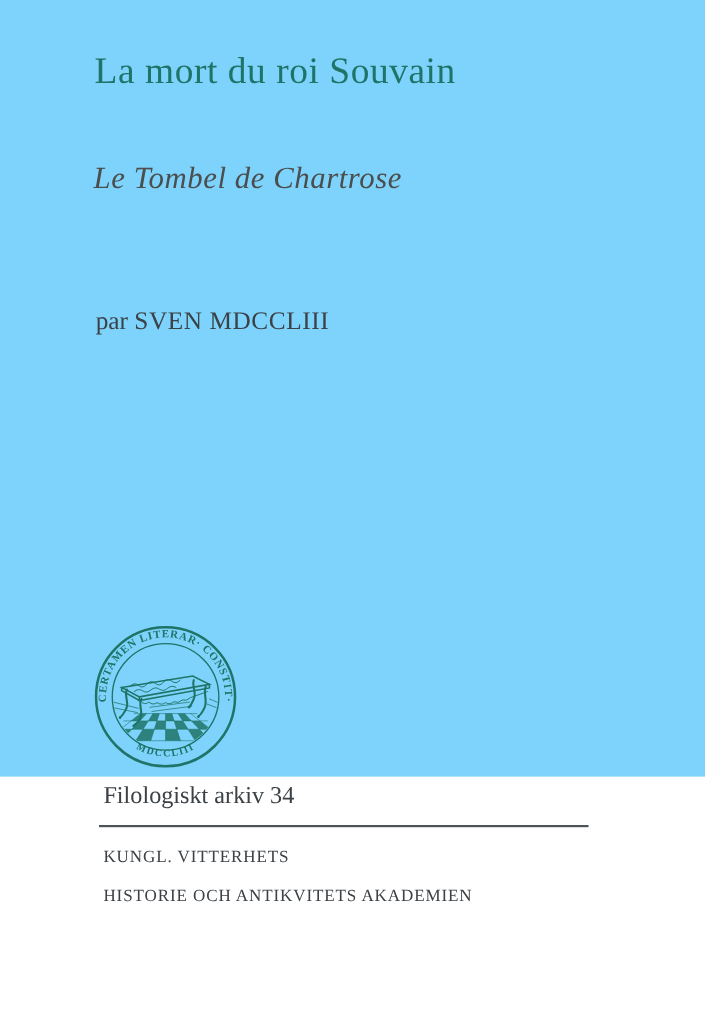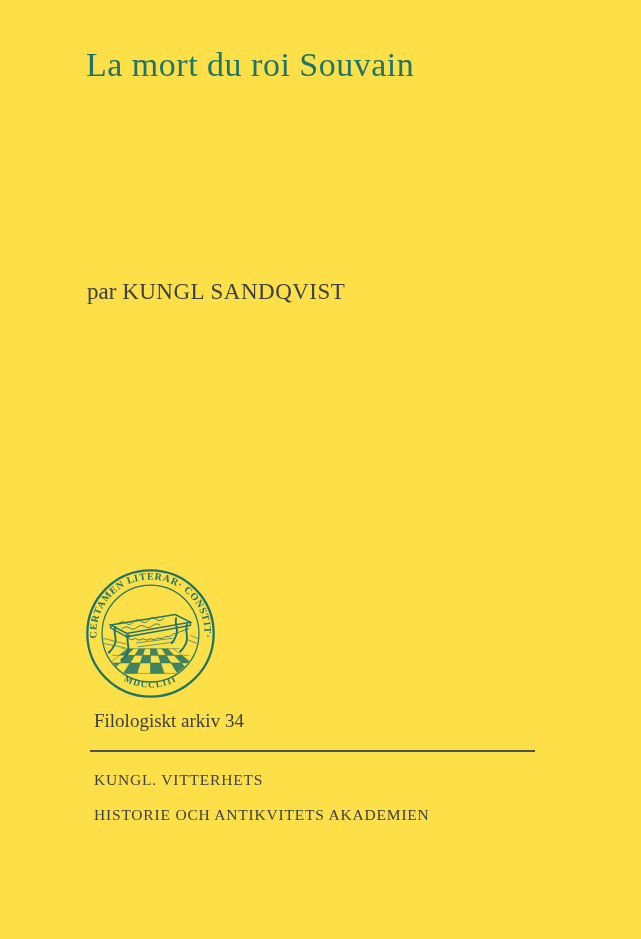--- a/index.html
+++ b/index.html
@@ -1,21 +1,21 @@
 <!DOCTYPE html>
 <html><head>
 <meta charset="utf-8">
 <style>
   html, body { margin: 0; padding: 0; }
   body { width: 641px; height: 939px; overflow: hidden; }
   .cover {
     position: relative;
     width: 641px;
-    height: 939px;
-    background: #fde047;
+    height: 706px;
+    background: #7dd3fc;
     font-family: "Liberation Serif", serif;
   }
   .abs { position: absolute; margin: 0; white-space: nowrap; }
 
   .book-title {
     left: 86px; top: 46px;
     font-size: 34px; font-weight: 400;
     color: #1f7467;
     letter-spacing: 0.5px;
   }
@@ -42,21 +42,21 @@
     color: #3c4146;
   }
   .author-line .author-name { letter-spacing: 0.5px; }
   .seal-figure {
     left: 84px; top: 567px;
     width: 133px; height: 133px;
   }
   .seal-figure svg { display: block; width: 100%; height: 100%; }
   .series-title {
     left: 94px; top: 710px;
-    font-size: 19px;
+    font-size: 22px;
     color: #3c4146;
   }
   .divider-rule {
     left: 90px; top: 750px;
     width: 445px; height: 2px;
     background: #4d5357;
     border: none;
   }
   .publisher-line {
     font-size: 15.5px;
@@ -67,23 +67,24 @@
   .publisher-line.l2 { left: 94px; top: 806px; }
 </style>
 </head>
 <body>
 
 <div class="cover">
 
   <h1 class="abs book-title">La mort du roi Souvain</h1>
 
 
+  <p class="abs work-title">Le Tombel de Chartrose</p>
 
 
-  <p class="abs author-line"><span>par </span><span class="author-name">KUNGL SANDQVIST</span></p>
+  <p class="abs author-line"><span>par </span><span class="author-name">SVEN MDCCLIII</span></p>
 
   <figure class="abs seal-figure">
     <svg viewBox="0 0 140 140" fill="none" stroke="#1f7467" stroke-width="1.4" stroke-linecap="round">
       <defs>
         <clipPath id="sealclip">
             <circle cx="70" cy="70" r="50"></circle>
           </clipPath>
         <path id="arcTop" d="M 16.4 89.5 A 57 57 0 1 1 123.6 89.5"></path>
         <path id="arcBottom" d="M 37.3 116.7 A 57 57 0 0 0 102.7 116.7"></path>
       </defs>

